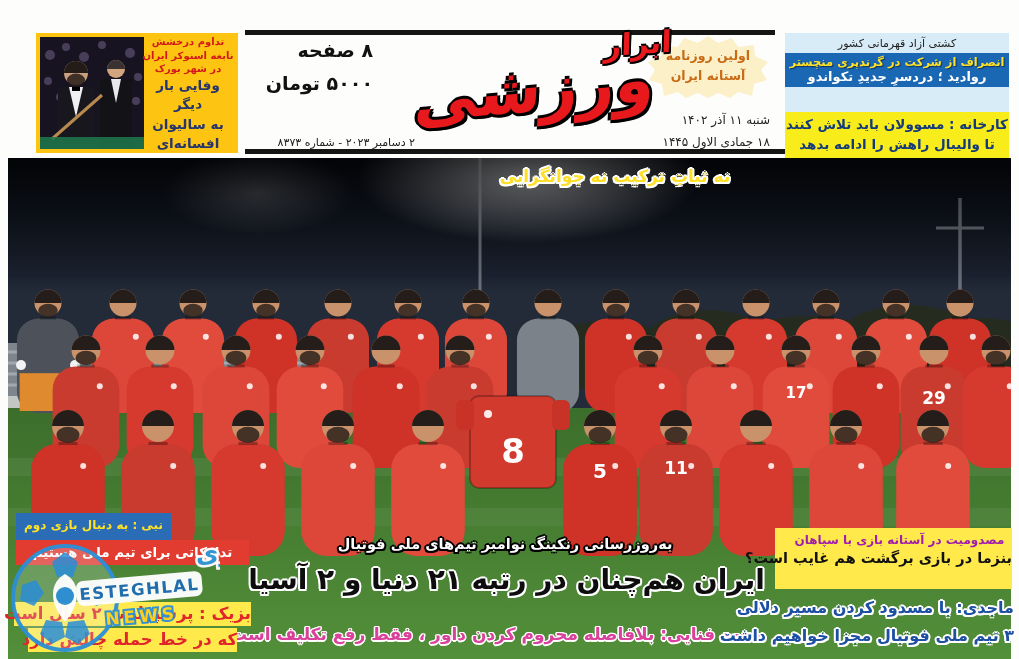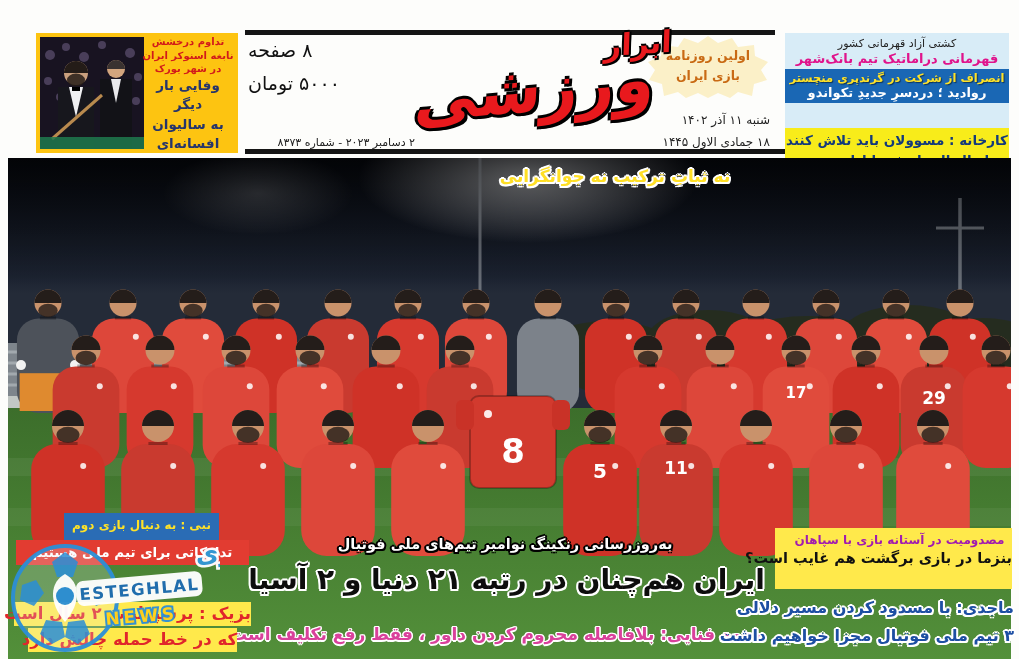--- a/index.html
+++ b/index.html
@@ -13,21 +13,21 @@
   .ow{text-shadow:-2px 0 #fff,2px 0 #fff,0 -2px #fff,0 2px #fff,-1.5px -1.5px #fff,1.5px -1.5px #fff,-1.5px 1.5px #fff,1.5px 1.5px #fff;}
   .ow-soft{text-shadow:-1.5px 0 #fff,1.5px 0 #fff,0 -1.5px #fff,0 1.5px #fff,-1px -1px #fff,1px -1px #fff,-1px 1px #fff,1px 1px #fff;}
   .ob{text-shadow:-2px 0 #000,2px 0 #000,0 -2px #000,0 2px #000,-1.5px -1.5px #000,1.5px -1.5px #000,-1.5px 1.5px #000,1.5px 1.5px #000;}
   .ob-big{text-shadow:-3px 0 #000,3px 0 #000,0 -3px #000,0 3px #000,-2px -2px #000,2px -2px #000,-2px 2px #000,2px 2px #000,4px 5px 7px rgba(0,0,0,.65);}
   
   #snooker-card{left:36px;top:33px;width:202px;height:120px;background:#fdc411;}
   #snooker-photo{left:4px;top:4px;width:104px;height:112px;}
   #snooker-text{right:4px;top:2px;width:92px;}
   .sn-k{color:#d21a1a;font-size:10px;font-weight:bold;line-height:1.35;}
   .sn-h{color:#26356b;font-size:13.5px;font-weight:900;line-height:1.45;}
-  #price-block{left:248px;top:34px;width:125px;color:#111;font-size:19px;font-weight:400;line-height:1.75;text-align:left;}
+  #price-block{left:248px;top:34px;width:125px;color:#111;font-size:19px;font-weight:700;line-height:1.75;text-align:right;}
   #issue-line{left:245px;top:136px;width:170px;font-size:11px;color:#222;text-align:right;}
   .rule{background:#151515;height:5px;}
   #masthead-logo{left:408px;top:26px;width:270px;height:128px;z-index:3;}
   #word-abrar{right:6px;top:0px;font-size:30px;font-weight:900;color:#e8191d;transform:rotate(-4deg) skewX(-6deg);
      text-shadow:-2px 0 #000,2px 0 #000,0 -2px #000,0 2px #000,2px 2px #000;}
   #word-varzeshi{left:6px;top:26px;font-size:64px;font-weight:900;color:#e8191d;transform:rotate(-5deg) skewX(-8deg);
      text-shadow:-3px 0 #000,3px 0 #000,0 -3px #000,0 3px #000,3px 3px #000;}
   #first-badge{left:648px;top:36px;width:120px;height:62px;}
   #first-badge .txt{position:absolute;left:0;top:10px;width:100%;color:#c96a14;font-size:12.5px;font-weight:900;line-height:1.6;text-align:center;}
   #mast-dates{left:618px;top:110px;width:152px;font-size:12px;color:#222;text-align:right;line-height:1.8;}
@@ -37,21 +37,21 @@
   .w-blue{background:#1a67b4;margin-top:3px;padding:2px 0 3px;}
   .w-b1{color:#ffe227;font-size:11.5px;font-weight:900;text-shadow:1px 1px 1px rgba(0,0,0,.5);}
   .w-b2{color:#ffffff;font-size:13px;font-weight:900;}
   .w-yellow{background:#f8ec1a;padding:2px 0 3px;margin-top:25px;}
   .w-y{color:#143a7b;font-size:13.5px;font-weight:900;line-height:1.5;}
   
   #photo-wrap{left:8px;top:158px;width:1003px;height:501px;background:#0a0d13;}
   #kicker{left:210px;top:166px;width:810px;font-size:17px;font-weight:900;color:#ffdf25;z-index:5;}
   #main-headline{left:10px;top:190px;width:999px;font-size:44px;font-weight:900;color:#fff;z-index:5;}
   
-  #band-nabi{left:16px;top:513px;width:155px;height:36px;background:#2a6cb5;color:#ffe227;font-size:12px;font-weight:900;line-height:24px;z-index:6;margin-left:48px;}
+  #band-nabi{left:16px;top:513px;width:155px;height:36px;background:#2a6cb5;color:#ffe227;font-size:12px;font-weight:900;line-height:24px;z-index:6;}
   #band-tadarokati{left:16px;top:540px;width:233px;height:25px;background:#e23c31;color:#fff;font-size:13.5px;font-weight:900;line-height:25px;z-index:6;}
   #strip-bozik1{left:14px;top:602px;width:237px;height:24px;background:#ffe94b;color:#e0262b;font-size:16.5px;font-weight:900;line-height:24px;z-index:6;}
   #strip-bozik2{left:28px;top:628px;width:209px;height:24px;background:#ffe94b;color:#e0262b;font-size:16.5px;font-weight:900;line-height:24px;z-index:6;}
   #watermark{left:10px;top:530px;width:210px;height:129px;z-index:7;opacity:.96;}
   #center-kicker{left:300px;top:536px;width:410px;font-size:14.5px;font-weight:900;color:#fff;z-index:5;}
   #center-headline{left:244px;top:563px;width:525px;font-size:28px;font-weight:900;color:#0d0d0d;z-index:5;}
   #center-subline{left:245px;top:624px;width:520px;font-size:17px;font-weight:900;color:#d9419b;z-index:5;}
   #injury-box{left:775px;top:528px;width:237px;height:56px;background:#ffe94b;z-index:6;padding-top:5px;}
   .inj1{color:#a21caf;font-size:12px;font-weight:bold;padding-left:12px;}
   .inj2{color:#111;font-size:14.5px;font-weight:900;padding-top:3px;}
@@ -119,32 +119,31 @@
     <span id="word-abrar" class="abs">ابرار</span>
     <span id="word-varzeshi" class="abs">ورزشی</span>
   </div>
 
   <div id="first-badge" class="abs">
     <svg width="120" height="62" viewBox="0 0 120 62">
       <polygon fill="#fbf0c8" points="60,0 70,7 84,2 90,11 106,9 107,20 120,26 113,34 119,44 106,48 104,60 90,56 82,62 70,57 60,62 50,57 38,62 30,56 16,60 14,48 1,44 7,34 0,26 13,20 14,9 30,11 36,2 50,7"></polygon>
     </svg>
     <div class="txt">
       <div>اولین روزنامه</div>
-      <div>بازی ایران</div>
+      <div>آستانه ایران</div>
     </div>
   </div>
 
   <div id="mast-dates" class="abs">
     <div>شنبه ۱۱ آذر ۱۴۰۲</div>
     <div>۱۸ جمادی الاول ۱۴۴۵</div>
   </div>
 
   <div id="wrestling-card" class="abs c">
     <div class="w-l1">کشتی آزاد قهرمانی کشور</div>
-    <div class="w-l2">قهرمانی دراماتیک تیم بانک‌شهر</div>
     <div class="w-blue">
       <div class="w-b1">انصراف از شرکت در گرندپری منچستر</div>
       <div class="w-b2">روادید ؛ دردسرِ جدیدِ تکواندو</div>
     </div>
     <div class="w-yellow">
       <div class="w-y">کارخانه : مسوولان باید تلاش کنند</div>
       <div class="w-y">تا والیبال راهش را ادامه بدهد</div>
     </div>
   </div>
 

